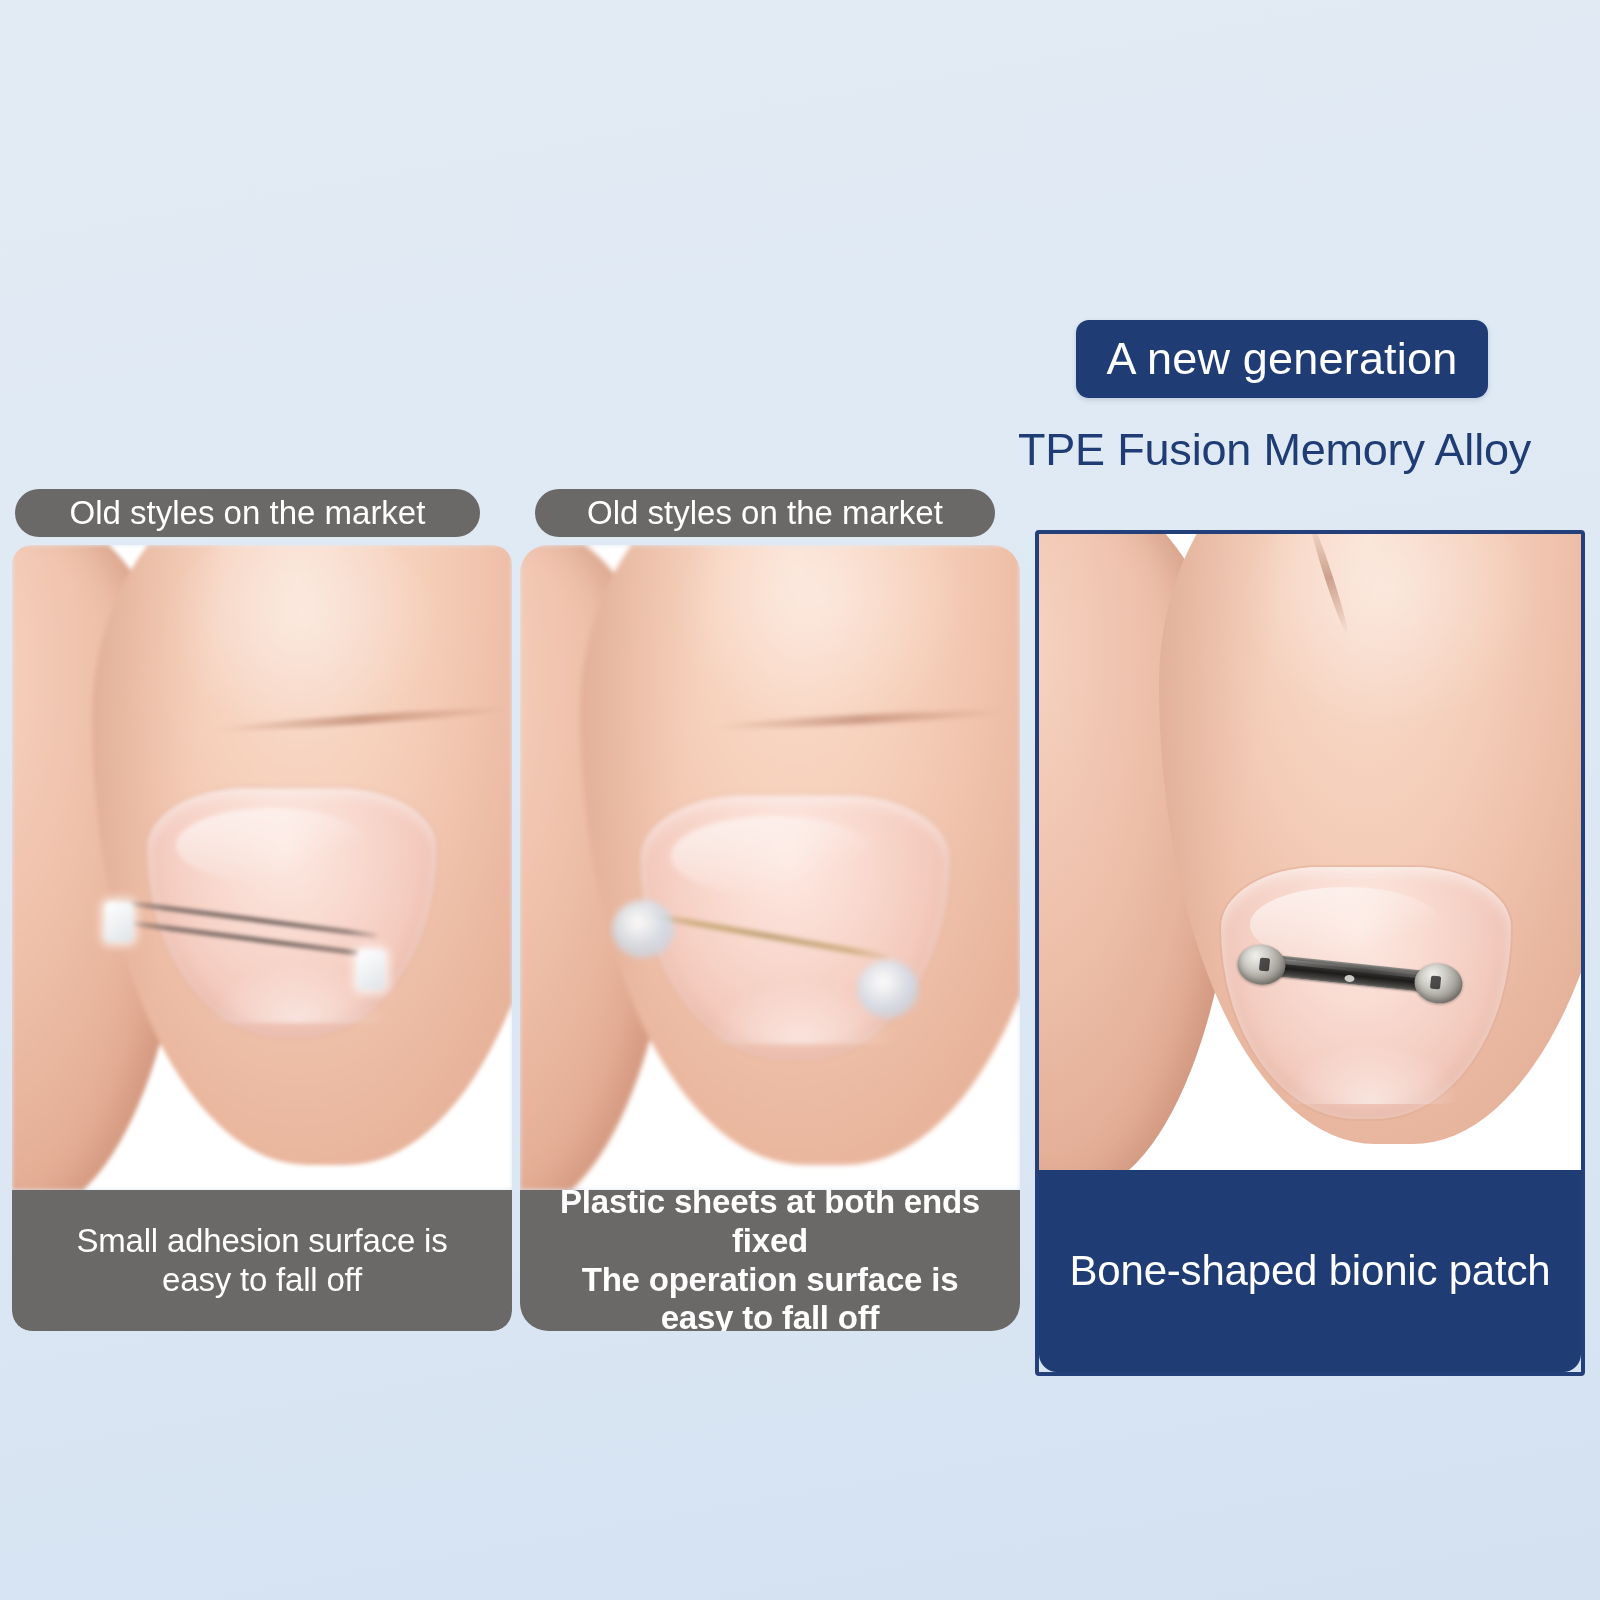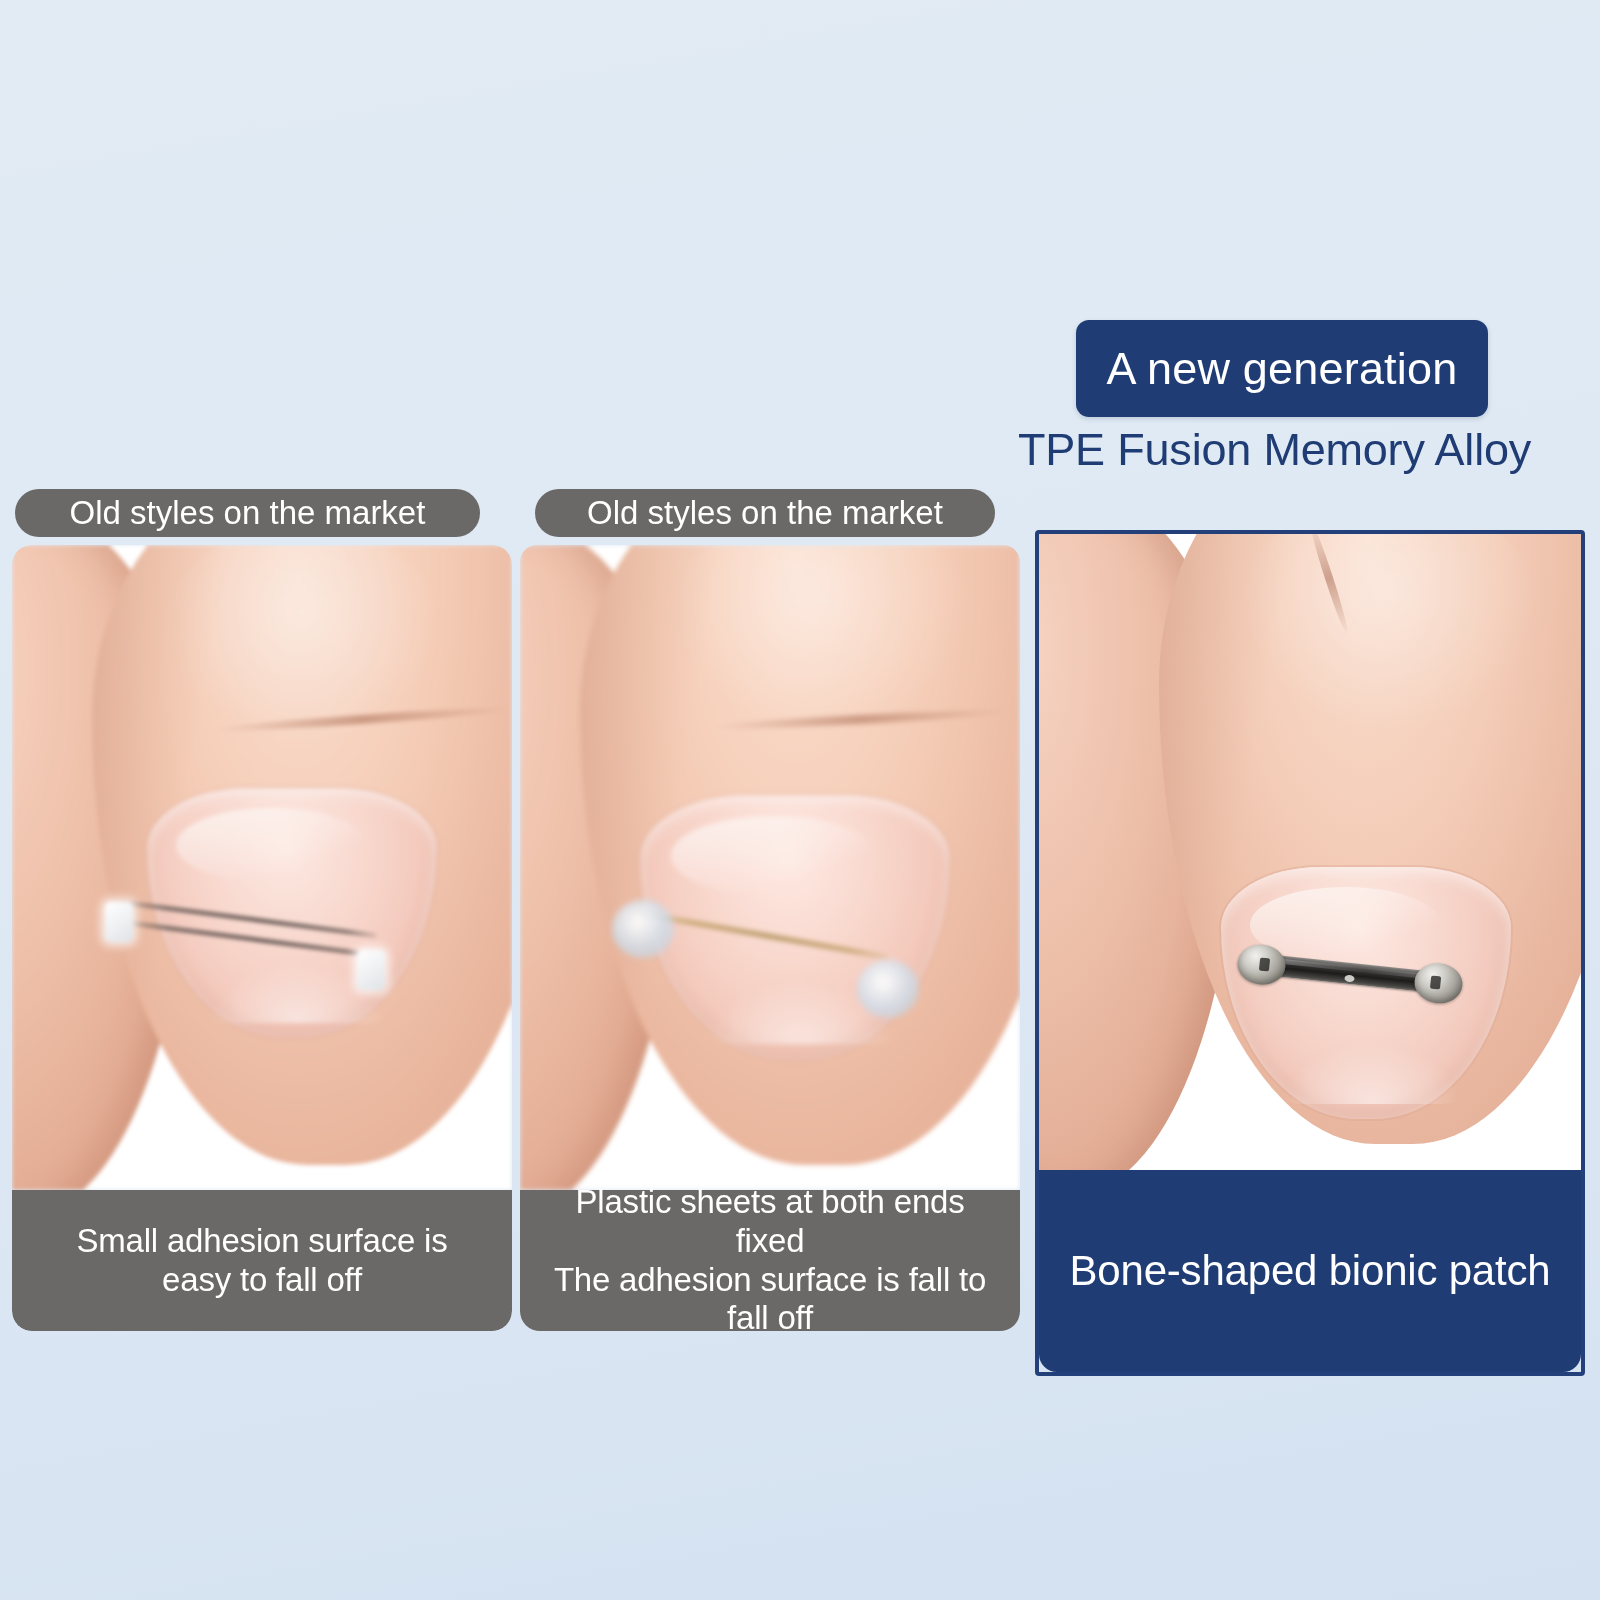--- a/index.html
+++ b/index.html
@@ -6,37 +6,37 @@
   html,body { width:1600px; height:1600px; overflow:hidden; }
   body {
     font-family:"Liberation Sans", sans-serif;
     background:linear-gradient(170deg,#e2ebf4 0%,#e0eaf4 30%,#dce7f3 62%,#d3e1f1 100%);
     position:relative;
   }
 
   
   .hero { position:absolute; left:0; top:0; width:1600px; height:500px; }
   .hero-badge {
-    position:absolute; left:1076px; top:320px; width:412px; height:97px;
+    position:absolute; left:1076px; top:320px; width:412px; height:78px;
     background:#1f3c74; border-radius:13px;
     display:flex; align-items:center; justify-content:center;
     box-shadow:0 2px 5px rgba(40,60,100,.18);
   }
   .hero-badge span {
     color:#fff; font-size:45px; letter-spacing:.2px; white-space:nowrap;
   }
   .hero-sub {
     position:absolute; left:1018px; top:424px; width:584px;
     color:#1f3c74; font-size:45px; letter-spacing:-.2px; white-space:nowrap;
   }
 
   
   .panel { position:absolute; overflow:hidden; }
   .p1 { left:12px;   top:545px; width:500px; height:786px; border-radius:20px; }
-  .p2 { left:520px;  top:545px; width:500px; height:786px; border-radius:17px; }
+  .p2 { left:520px;  top:545px; width:500px; height:786px; border-radius:28px;font-weight:bold; }
   .p3 { left:1035px; top:530px; width:550px; height:846px;
         border-radius:4px; border:4px solid #24407a; }
 
   .photo { position:absolute; left:0; top:0; width:100%; overflow:hidden; background:#fff; }
   .p1 .photo, .p2 .photo { height:645px; }
   .p3 .photo { height:636px; }
 
   
   .skin-bg { position:absolute; inset:0; background:#ffffff; }
 
@@ -224,21 +224,21 @@
 
     <div>
       <div class="wire-c" style="left:120px; top:388px; width:250px; transform:rotate(10deg);"></div>
       <div class="pad-b" style="left:92px; top:355px;"></div>
       <div class="pad-b" style="left:337px; top:415px;"></div>
     </div>
   </div>
 
   <div class="cap">
     <div class="cap-line">Plastic sheets at both ends fixed</div>
-    <div class="cap-line">The adhesion surface is fall to fall off</div>
+    <div class="cap-line">The operation surface is easy to fall off</div>
   </div>
 </div>
 
 <div style="position:absolute; left:535px; top:489px; width:460px; height:48px;
             background:#6b6967; border-radius:24px; display:flex; align-items:center; justify-content:center;">
   <span style="color:#fff; font-size:33px; white-space:nowrap;">Old styles on the market</span>
 </div>
 
 <div class="panel p3">
   <div class="photo">

